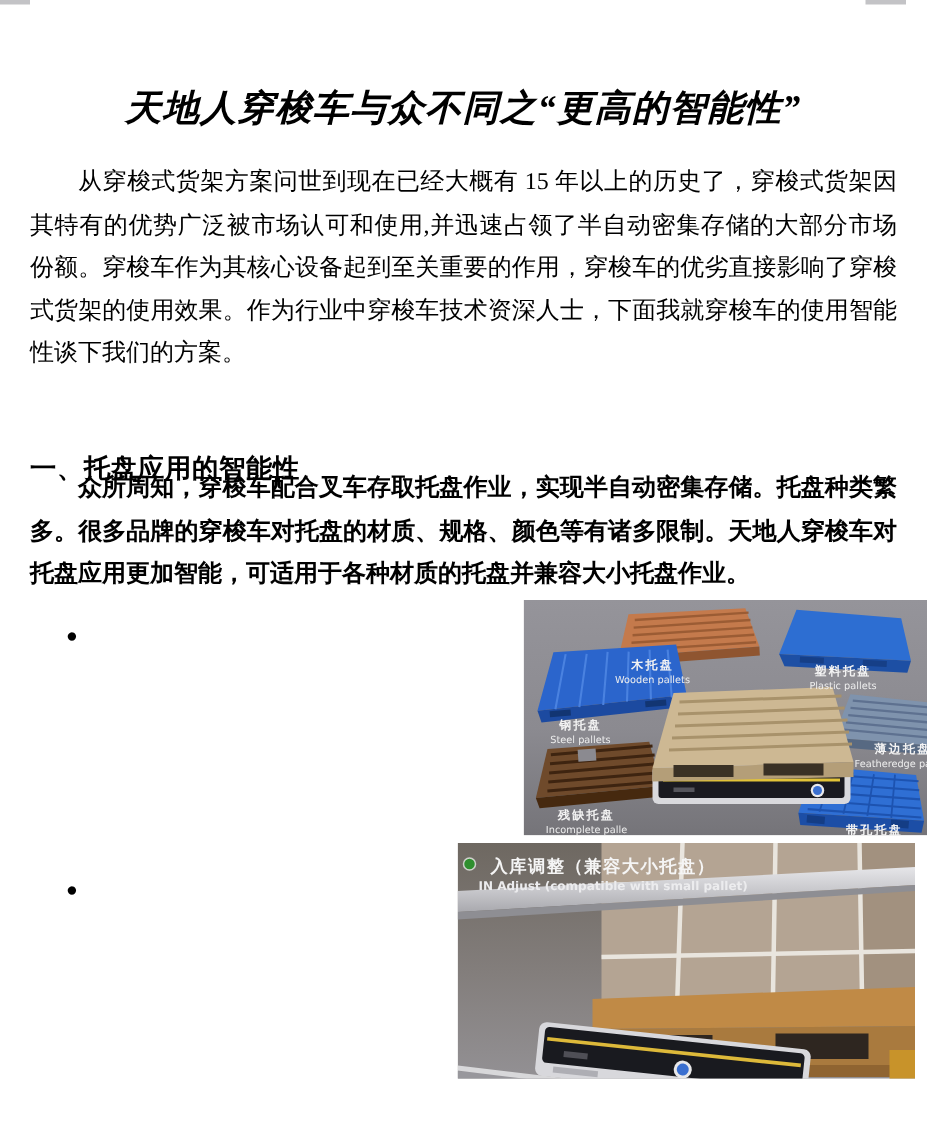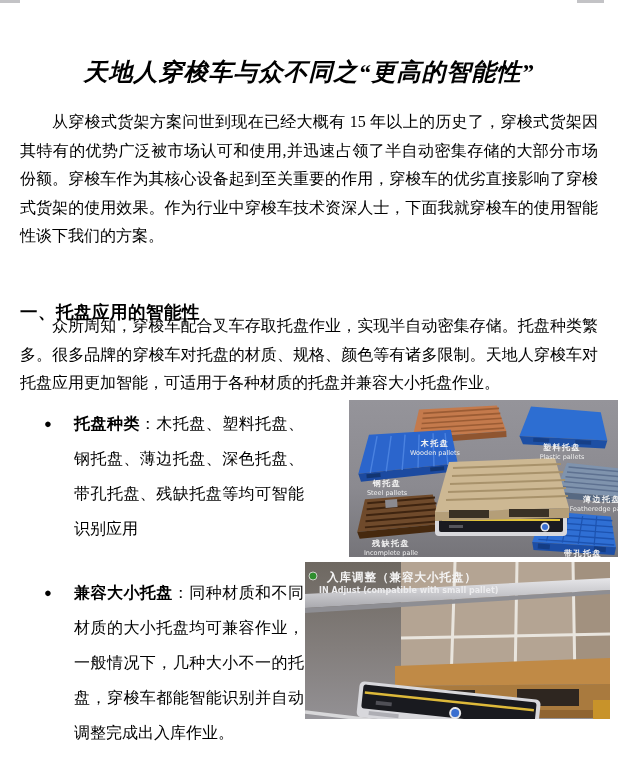--- a/index.html
+++ b/index.html
@@ -16,21 +16,21 @@
     font-size:24px;font-weight:bold;letter-spacing:1px;font-style:italic;
   }
   .para{
     position:absolute;left:20px;width:578px;font-size:16px;line-height:28.5px;
     text-align:justify;text-justify:inter-ideograph;
   }
   .para.p1{top:92px;text-indent:2em;}
   .section-heading{
     position:absolute;top:257px;left:20px;font-size:17.5px;font-weight:bold;letter-spacing:.5px;margin-top:43px;
   }
-  .para.p2{top:296px;text-indent:2em;}
+  .para.p2{top:296px;text-indent:2em;font-weight:bold;}
 
   .bullet-col{position:absolute;top:406px;left:20px;width:284px;}
   .bullet-item{position:absolute;left:0;width:284px;display:flex;}
   .bullet-item.first{top:0;}
   .bullet-item.second{top:169px;}
   .bullet-dot{
     width:30px;flex:0 0 30px;padding-left:24px;box-sizing:content-box;
     font-size:13px;line-height:35px;
   }
   .bullet-text{
@@ -57,25 +57,23 @@
 
 <p class="para p1">从穿梭式货架方案问世到现在已经大概有 15 年以上的历史了，穿梭式货架因其特有的优势广泛被市场认可和使用,并迅速占领了半自动密集存储的大部分市场份额。穿梭车作为其核心设备起到至关重要的作用，穿梭车的优劣直接影响了穿梭式货架的使用效果。作为行业中穿梭车技术资深人士，下面我就穿梭车的使用智能性谈下我们的方案。</p>
 
 <h2 class="section-heading">一、托盘应用的智能性</h2>
 
 <p class="para p2">众所周知，穿梭车配合叉车存取托盘作业，实现半自动密集存储。托盘种类繁多。很多品牌的穿梭车对托盘的材质、规格、颜色等有诸多限制。天地人穿梭车对托盘应用更加智能，可适用于各种材质的托盘并兼容大小托盘作业。</p>
 
 <div class="bullet-col">
   <div class="bullet-item first">
     <span class="bullet-dot">●</span>
-    <span class="bullet-text"><span class="bullet-term">托盘种类</span><span>：</span><span>木托盘、塑料托盘、钢托盘、薄边托盘、深色托盘、带孔托盘、残缺托盘等均可智能识别应用</span></span>
   </div>
   <div class="bullet-item second">
     <span class="bullet-dot">●</span>
-    <span class="bullet-text"><span class="bullet-term">兼容大小托盘</span><span>：</span><span>同种材质和不同材质的大小托盘均可兼容作业，一般情况下，几种大小不一的托盘，穿梭车都能智能识别并自动调整完成出入库作业。</span></span>
   </div>
 </div>
 
 <div class="figure fig1">
   <svg width="305" height="157" viewBox="0 0 305 157" xmlns="http://www.w3.org/2000/svg">
     <defs>
       <linearGradient id="bg1" x1="0" y1="0" x2="0" y2="1">
         <stop offset="0" stop-color="#95949a"></stop>
         <stop offset="0.55" stop-color="#8b8a90"></stop>
         <stop offset="1" stop-color="#757479"></stop>

